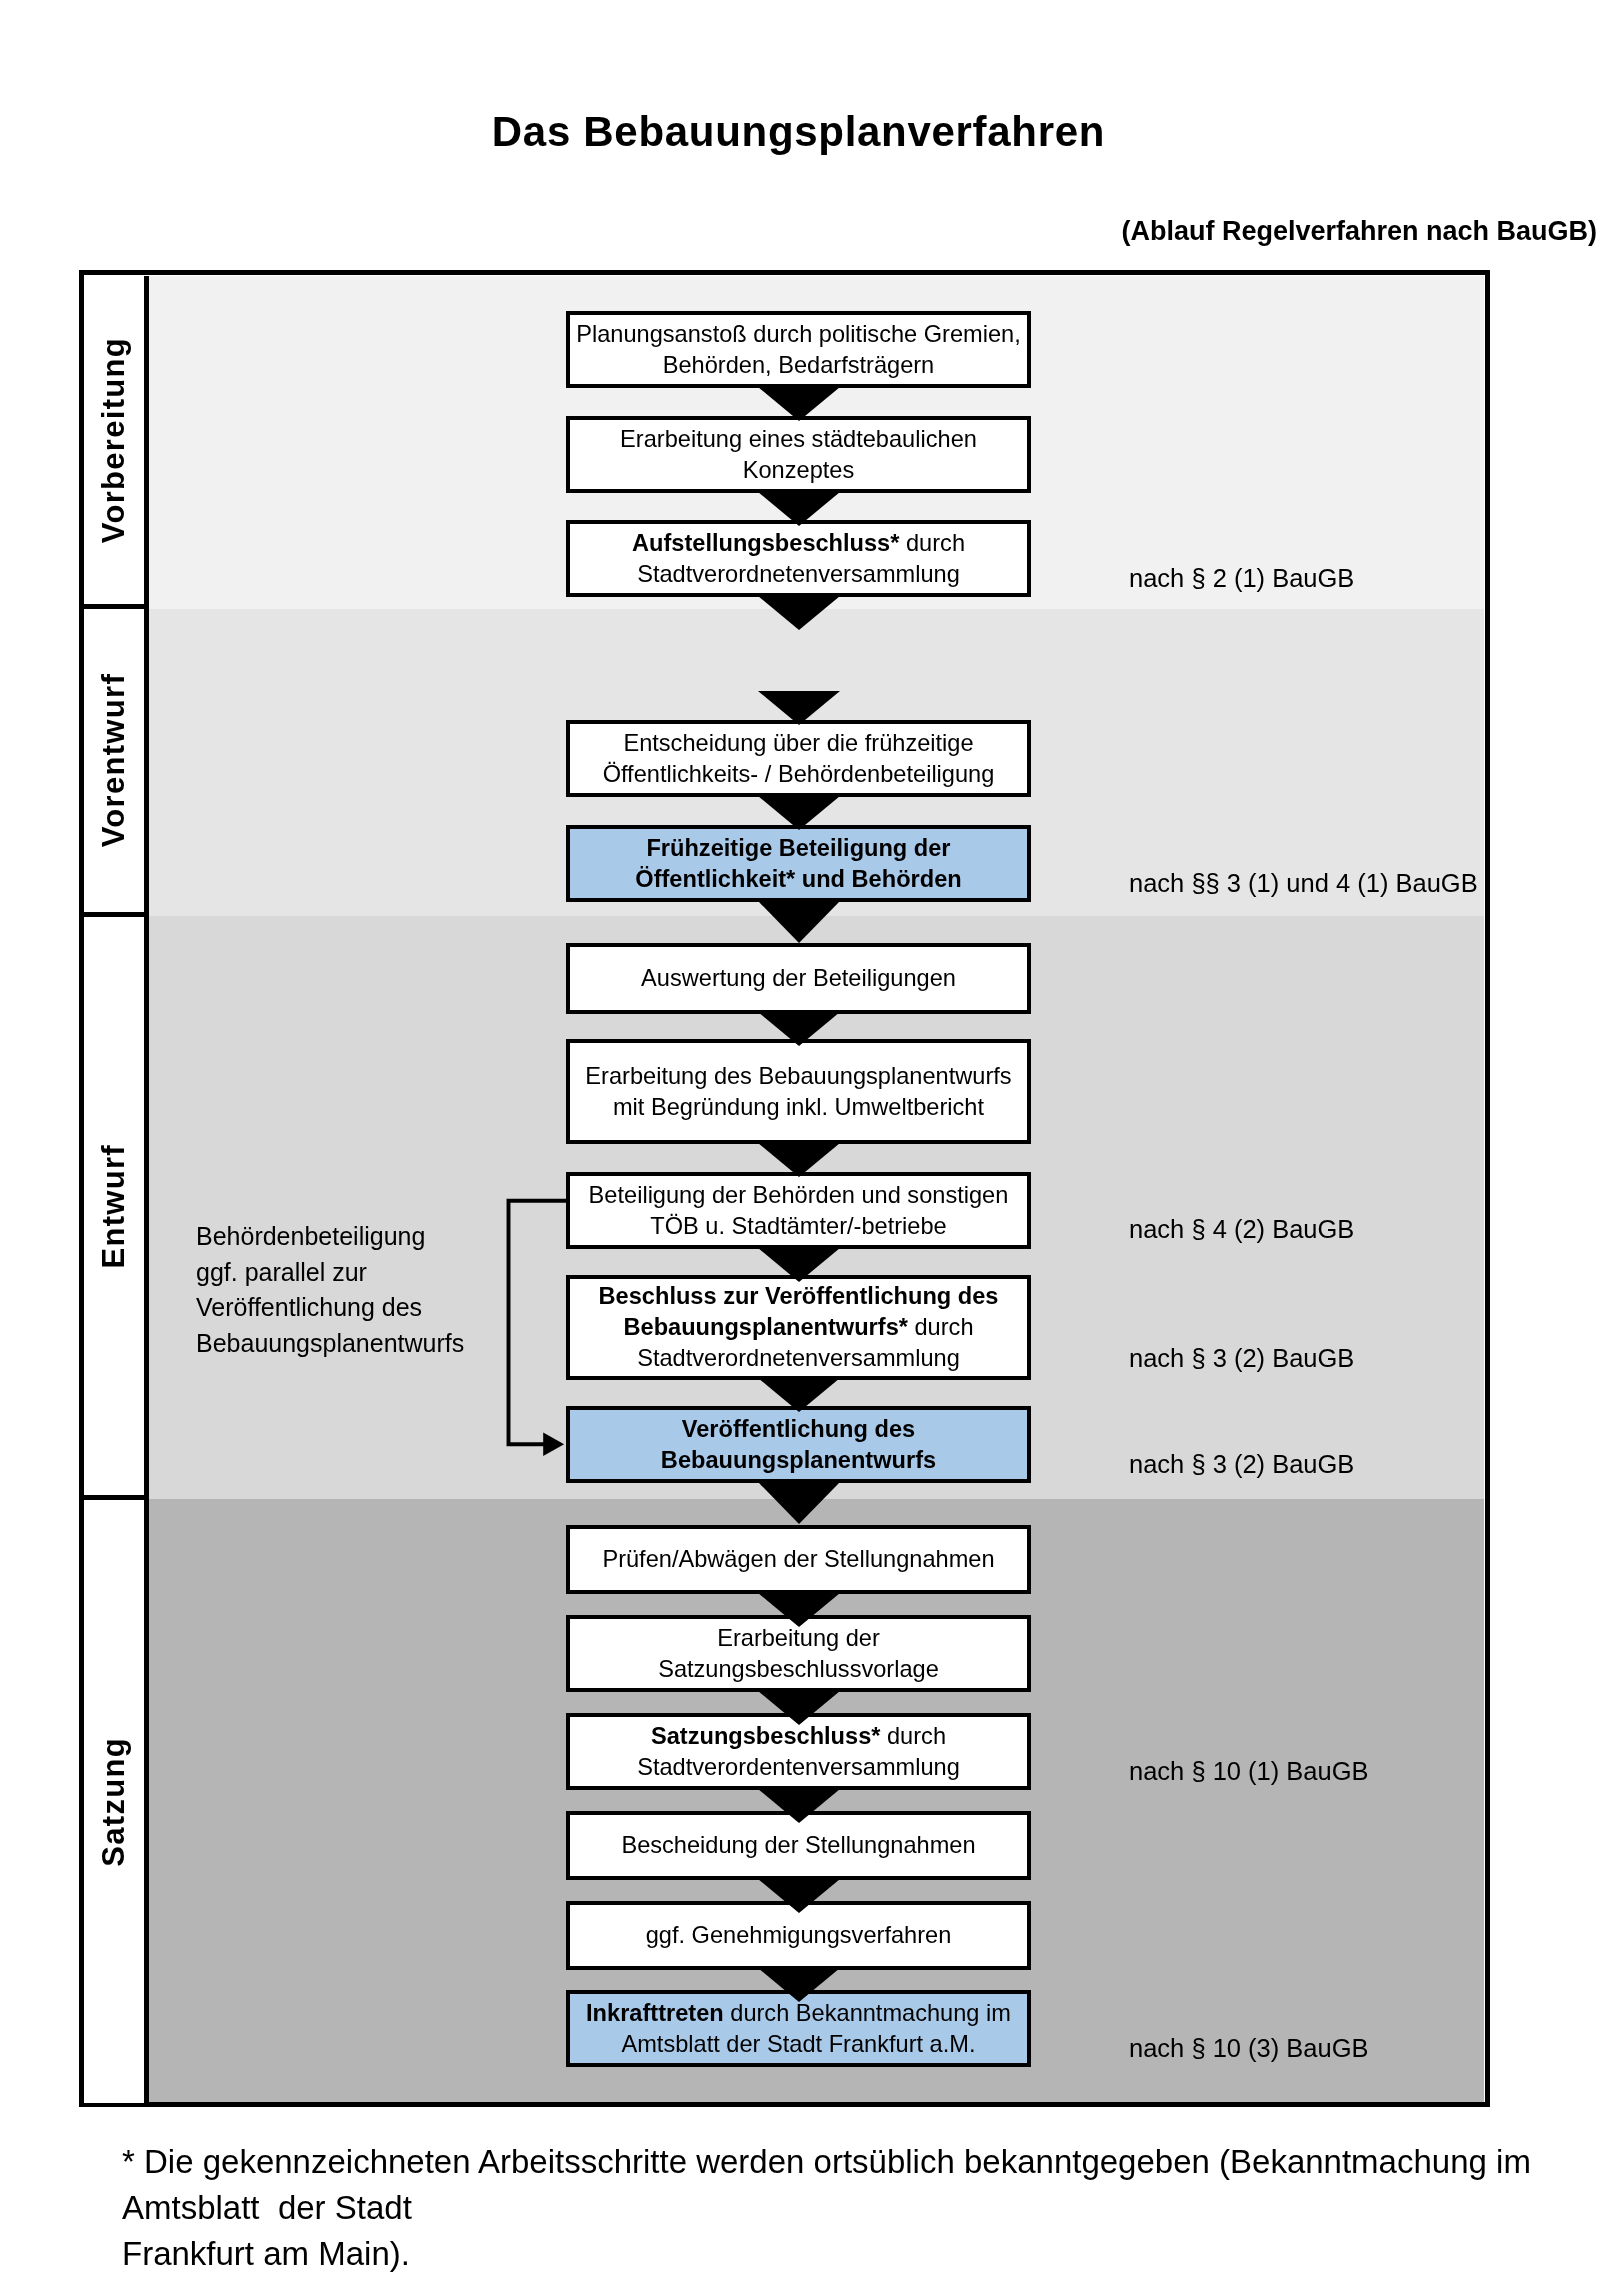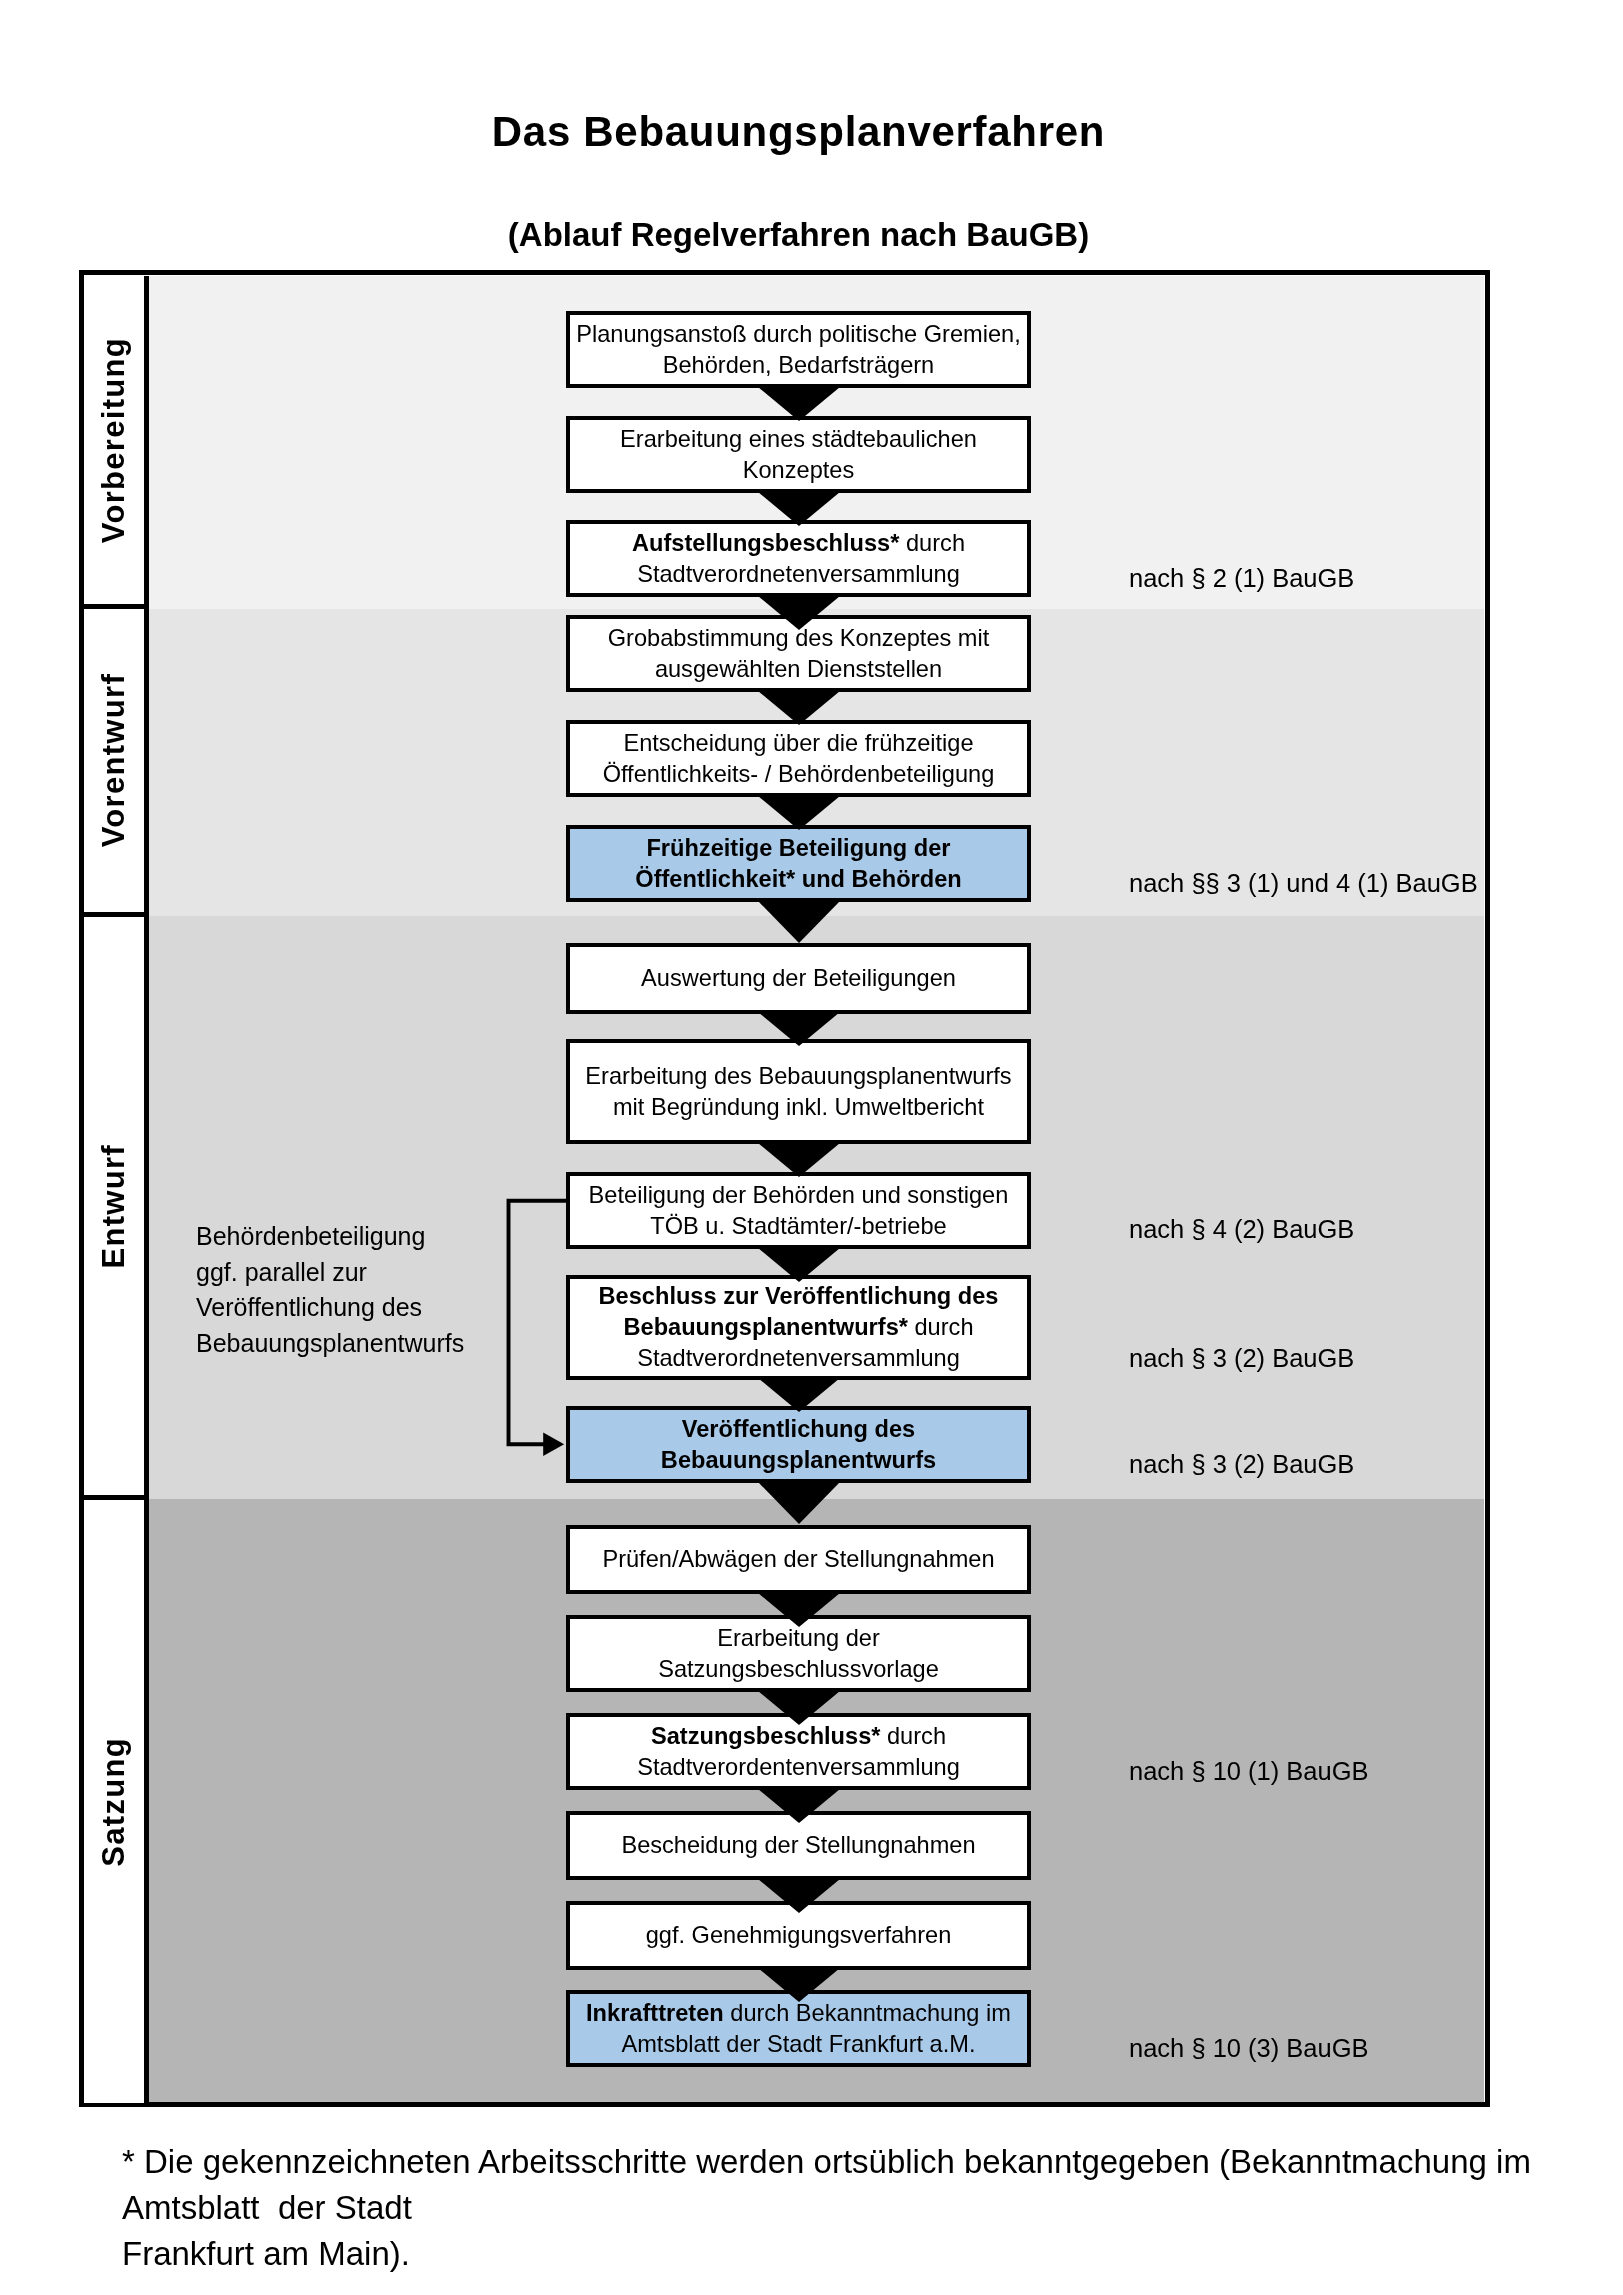--- a/index.html
+++ b/index.html
@@ -1,22 +1,22 @@
 <!DOCTYPE html>
 <html style="font-size:10.5px"><head>
 <meta charset="utf-8">
 <style>
   html,body{margin:0;padding:0;background:#ffffff;}
   body{width:1623px;height:2295px;font-family:"Liberation Sans",sans-serif;color:#000;}
   #page{position:relative;width:1623px;height:2295px;overflow:hidden;background:#fff;}
 
   .title{position:absolute;left:0;top:108px;width:1597px;text-align:center;
          font-size:42px;font-weight:bold;letter-spacing:0.7px;}
-  .subtitle{position:absolute;left:0;top:216px;width:1597px;text-align:center;
-         font-size:33px;font-weight:bold;}
+  .subtitle{position:absolute;left:0;top:216px;width:1597px;text-align:right;
+         font-size:27px;font-weight:bold;}
 
   .frame{position:absolute;left:79px;top:270px;width:1411px;height:1837px;
          border:5.2px solid #000;box-sizing:border-box;background:#fff;}
 
   .labelcol{position:absolute;left:84px;top:276px;width:65px;height:1827px;
          background:#ffffff;border-right:5.2px solid #000;box-sizing:border-box;}
   .labelcell{display:flex;align-items:center;justify-content:center;
          border-bottom:5.2px solid #000;box-sizing:border-box;width:60px;}
   .labelcell.last{border-bottom:none;}
   .vlabel{writing-mode:vertical-rl;transform:rotate(180deg);
@@ -76,23 +76,20 @@
   </div>
 
   <div class="box" style="top:311px;height:77px;">
       <div class="bt"><span>Planungsanstoß durch politische Gremien, Behörden, Bedarfsträgern</span></div>
     </div>
   <div class="box" style="top:416px;height:77px;">
       <div class="bt"><span>Erarbeitung eines städtebaulichen Konzeptes</span></div>
     </div>
   <div class="box" style="top:520px;height:77px;">
       <div class="bt"><span class="b">Aufstellungsbeschluss*</span><span> durch Stadtverordnetenversammlung</span></div>
-    </div>
-  <div class="box" style="top:615px;height:77px;">
-      <div class="bt"><span>Grobabstimmung des Konzeptes mit ausgewählten Dienststellen</span></div>
     </div>
   <div class="box" style="top:720px;height:77px;">
       <div class="bt"><span>Entscheidung über die frühzeitige Öffentlichkeits- / Behördenbeteiligung</span></div>
     </div>
   <div class="box" style="top: 825px; height: 77px; background: rgb(169, 201, 233);">
       <div class="bt"><span class="b">Frühzeitige Beteiligung der Öffentlichkeit* und Behörden</span></div>
     </div>
   <div class="box" style="top:943px;height:71px;">
       <div class="bt"><span>Auswertung der Beteiligungen</span></div>
     </div>

